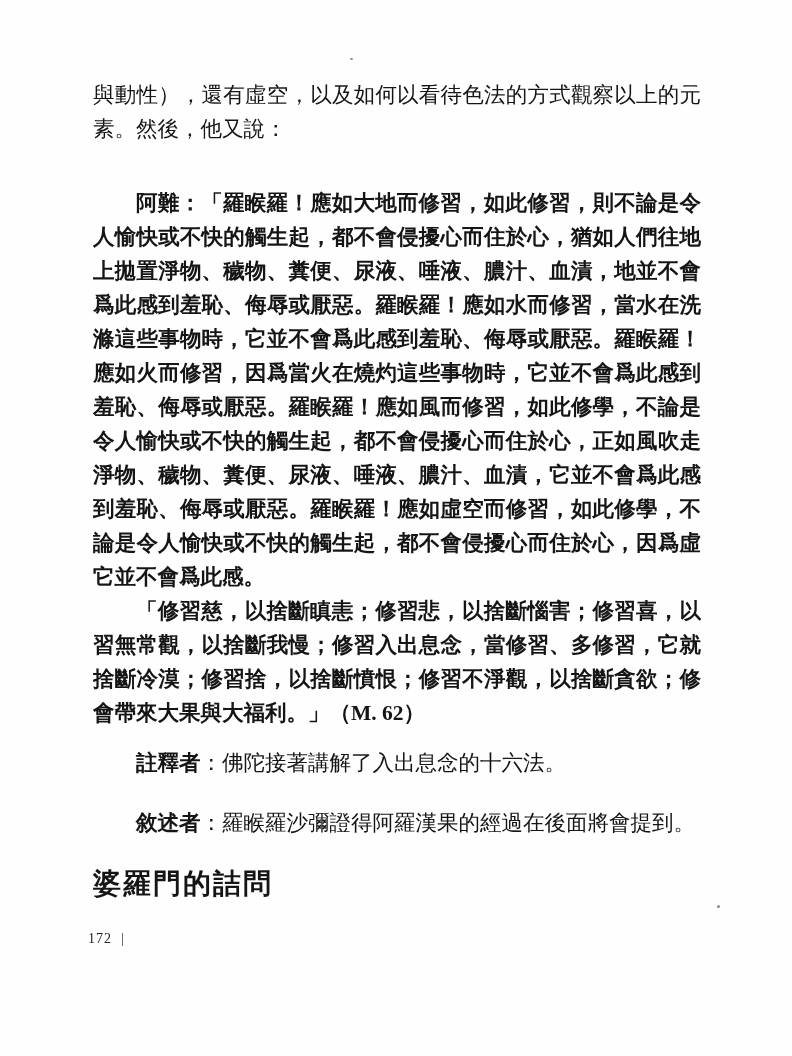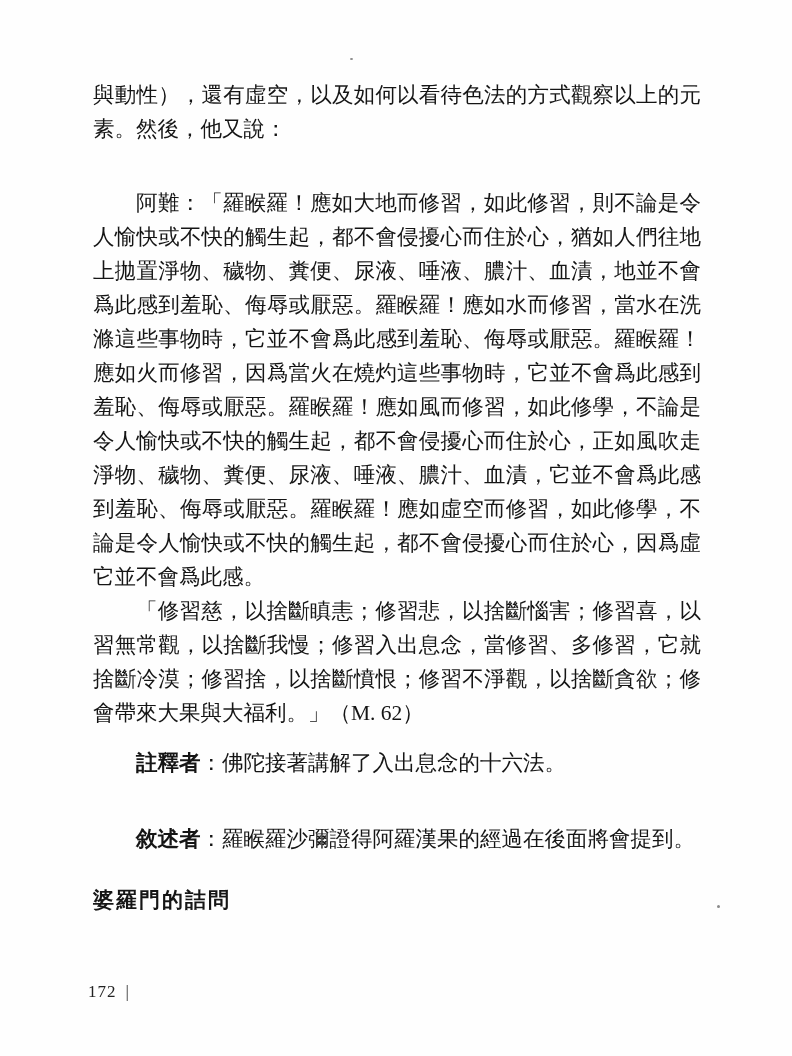--- a/index.html
+++ b/index.html
@@ -26,38 +26,38 @@
     text-align: justify;
     text-align-last: justify;
     overflow: hidden;
   }
   .line.last {
     text-align-last: left;
   }
   .line.indent {
     text-indent: 43px;
   }
-  .quote-block { margin-top: 40px; }
+  .quote-block { margin-top: 40px; font-weight: bold; }
   .commentator-block { margin-top: 16px; }
-  .narrator-block { margin-top: 42px; }
+  .narrator-block { margin-top: 26px; }
   .speaker { font-weight: bold; }
   .section-heading {
     margin-top: 24px;
-    font-size: 21px;
+    font-size: 28px;
     line-height: 40px;
     font-weight: bold;
     letter-spacing: 2px;
     text-align: left;
     text-align-last: left;
   }
   .page-footer {
     position: absolute;
     left: 88px;
-    top: 982px;
-    font-size: 17px;
+    top: 931px;
+    font-size: 14px;
     letter-spacing: 1px;
     color: #222;
   }
   .page-footer .divider {
     margin-left: 9px;
     color: #333;
     font-weight: normal;
   }
   .speck {
     position: absolute;

